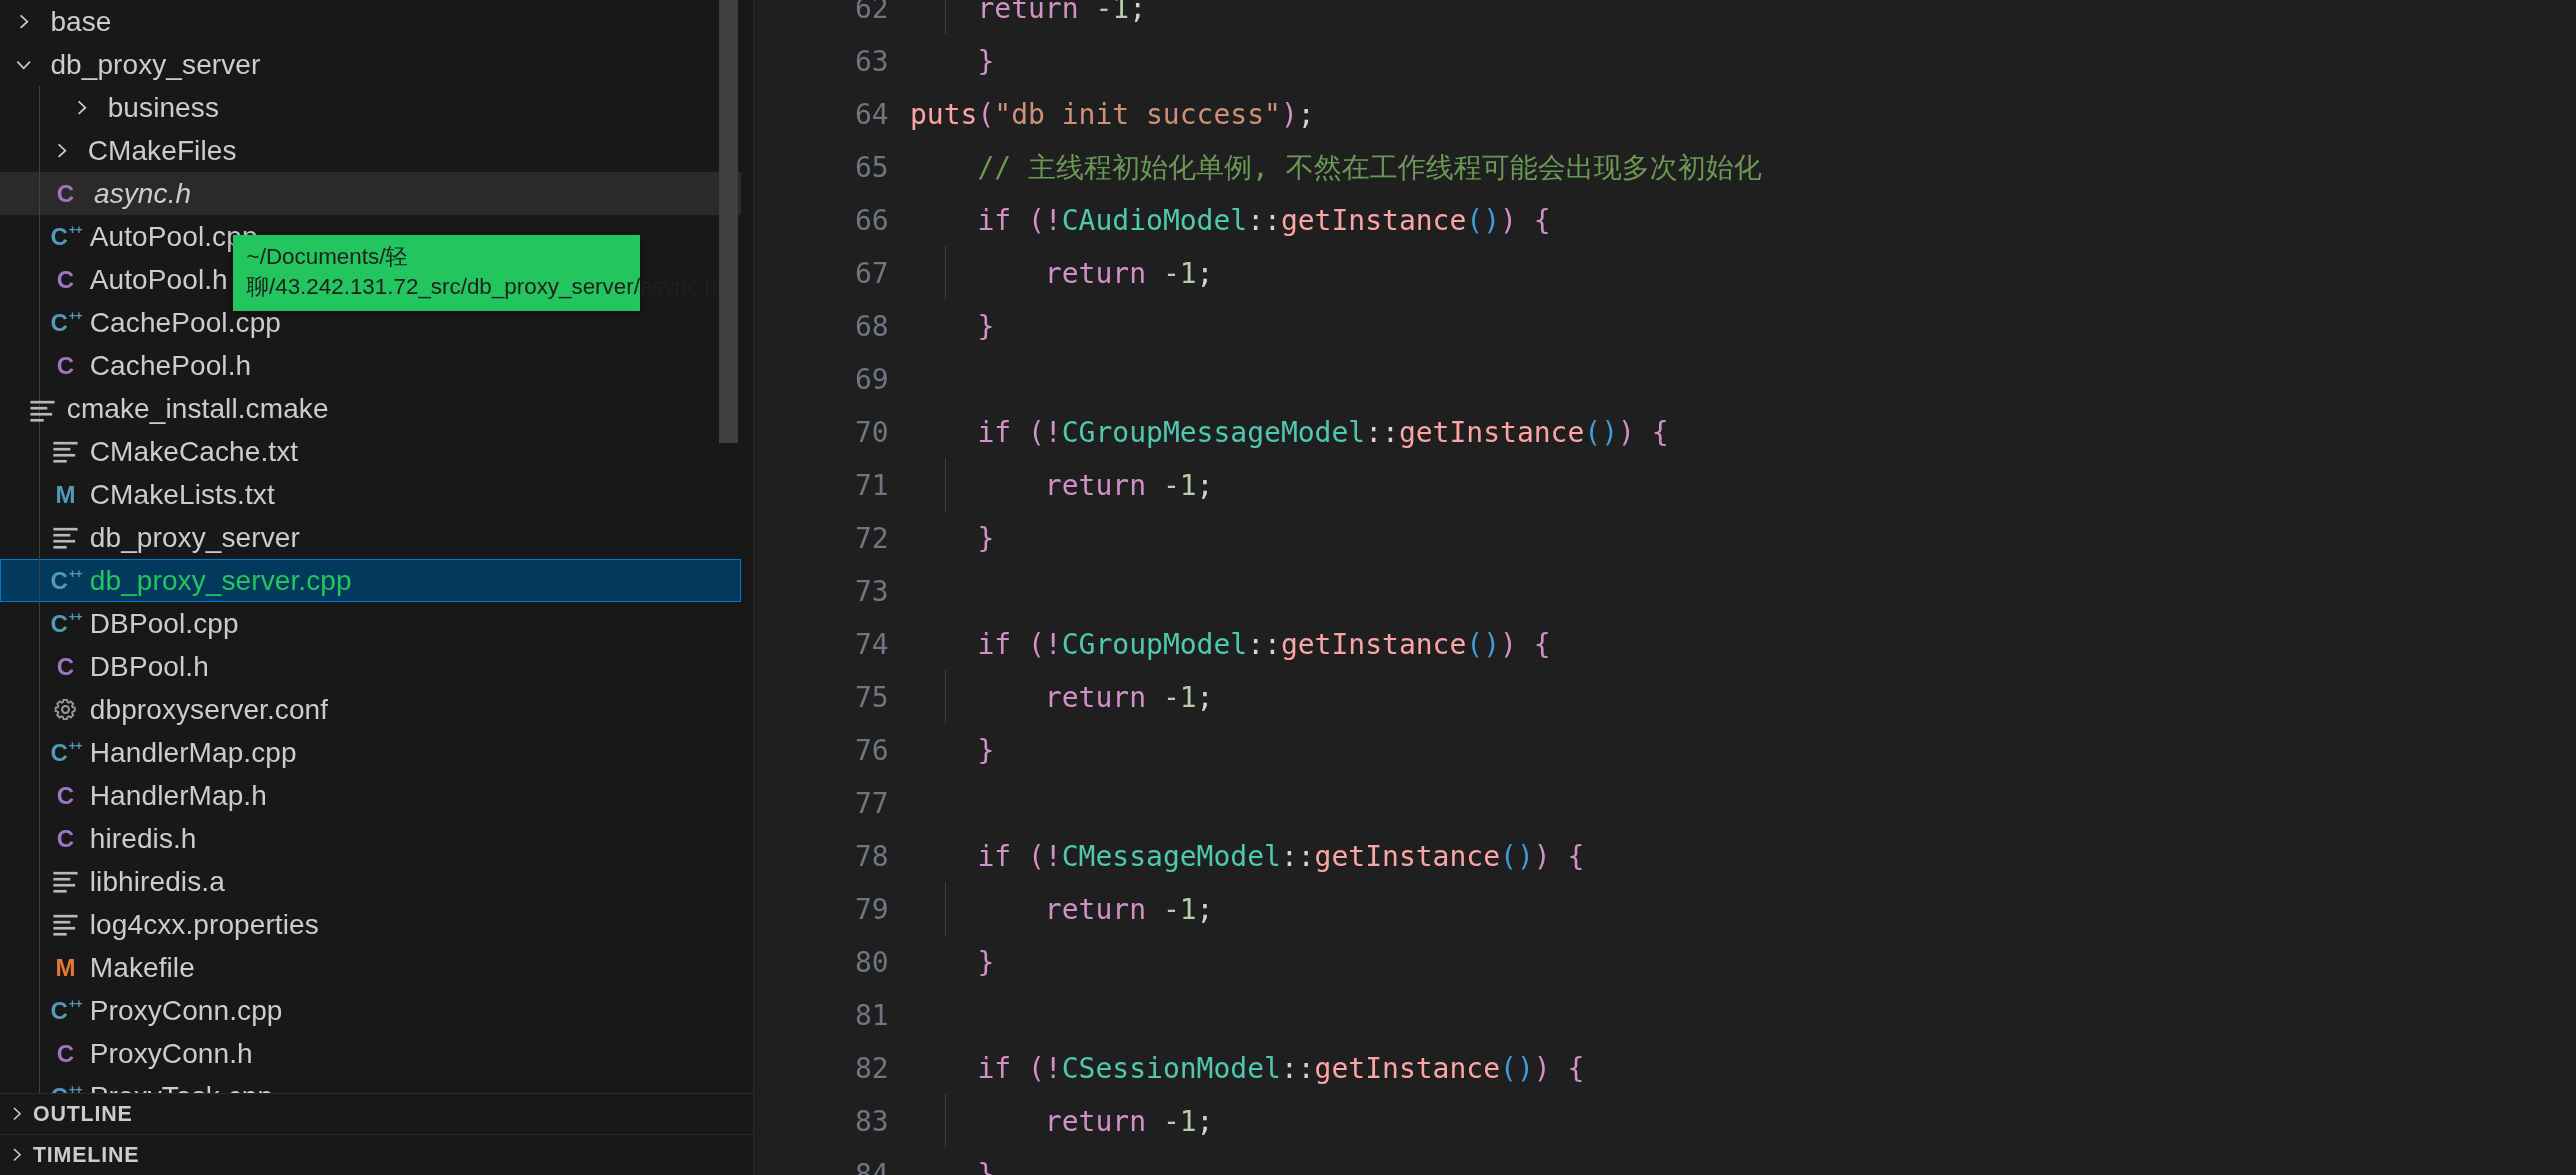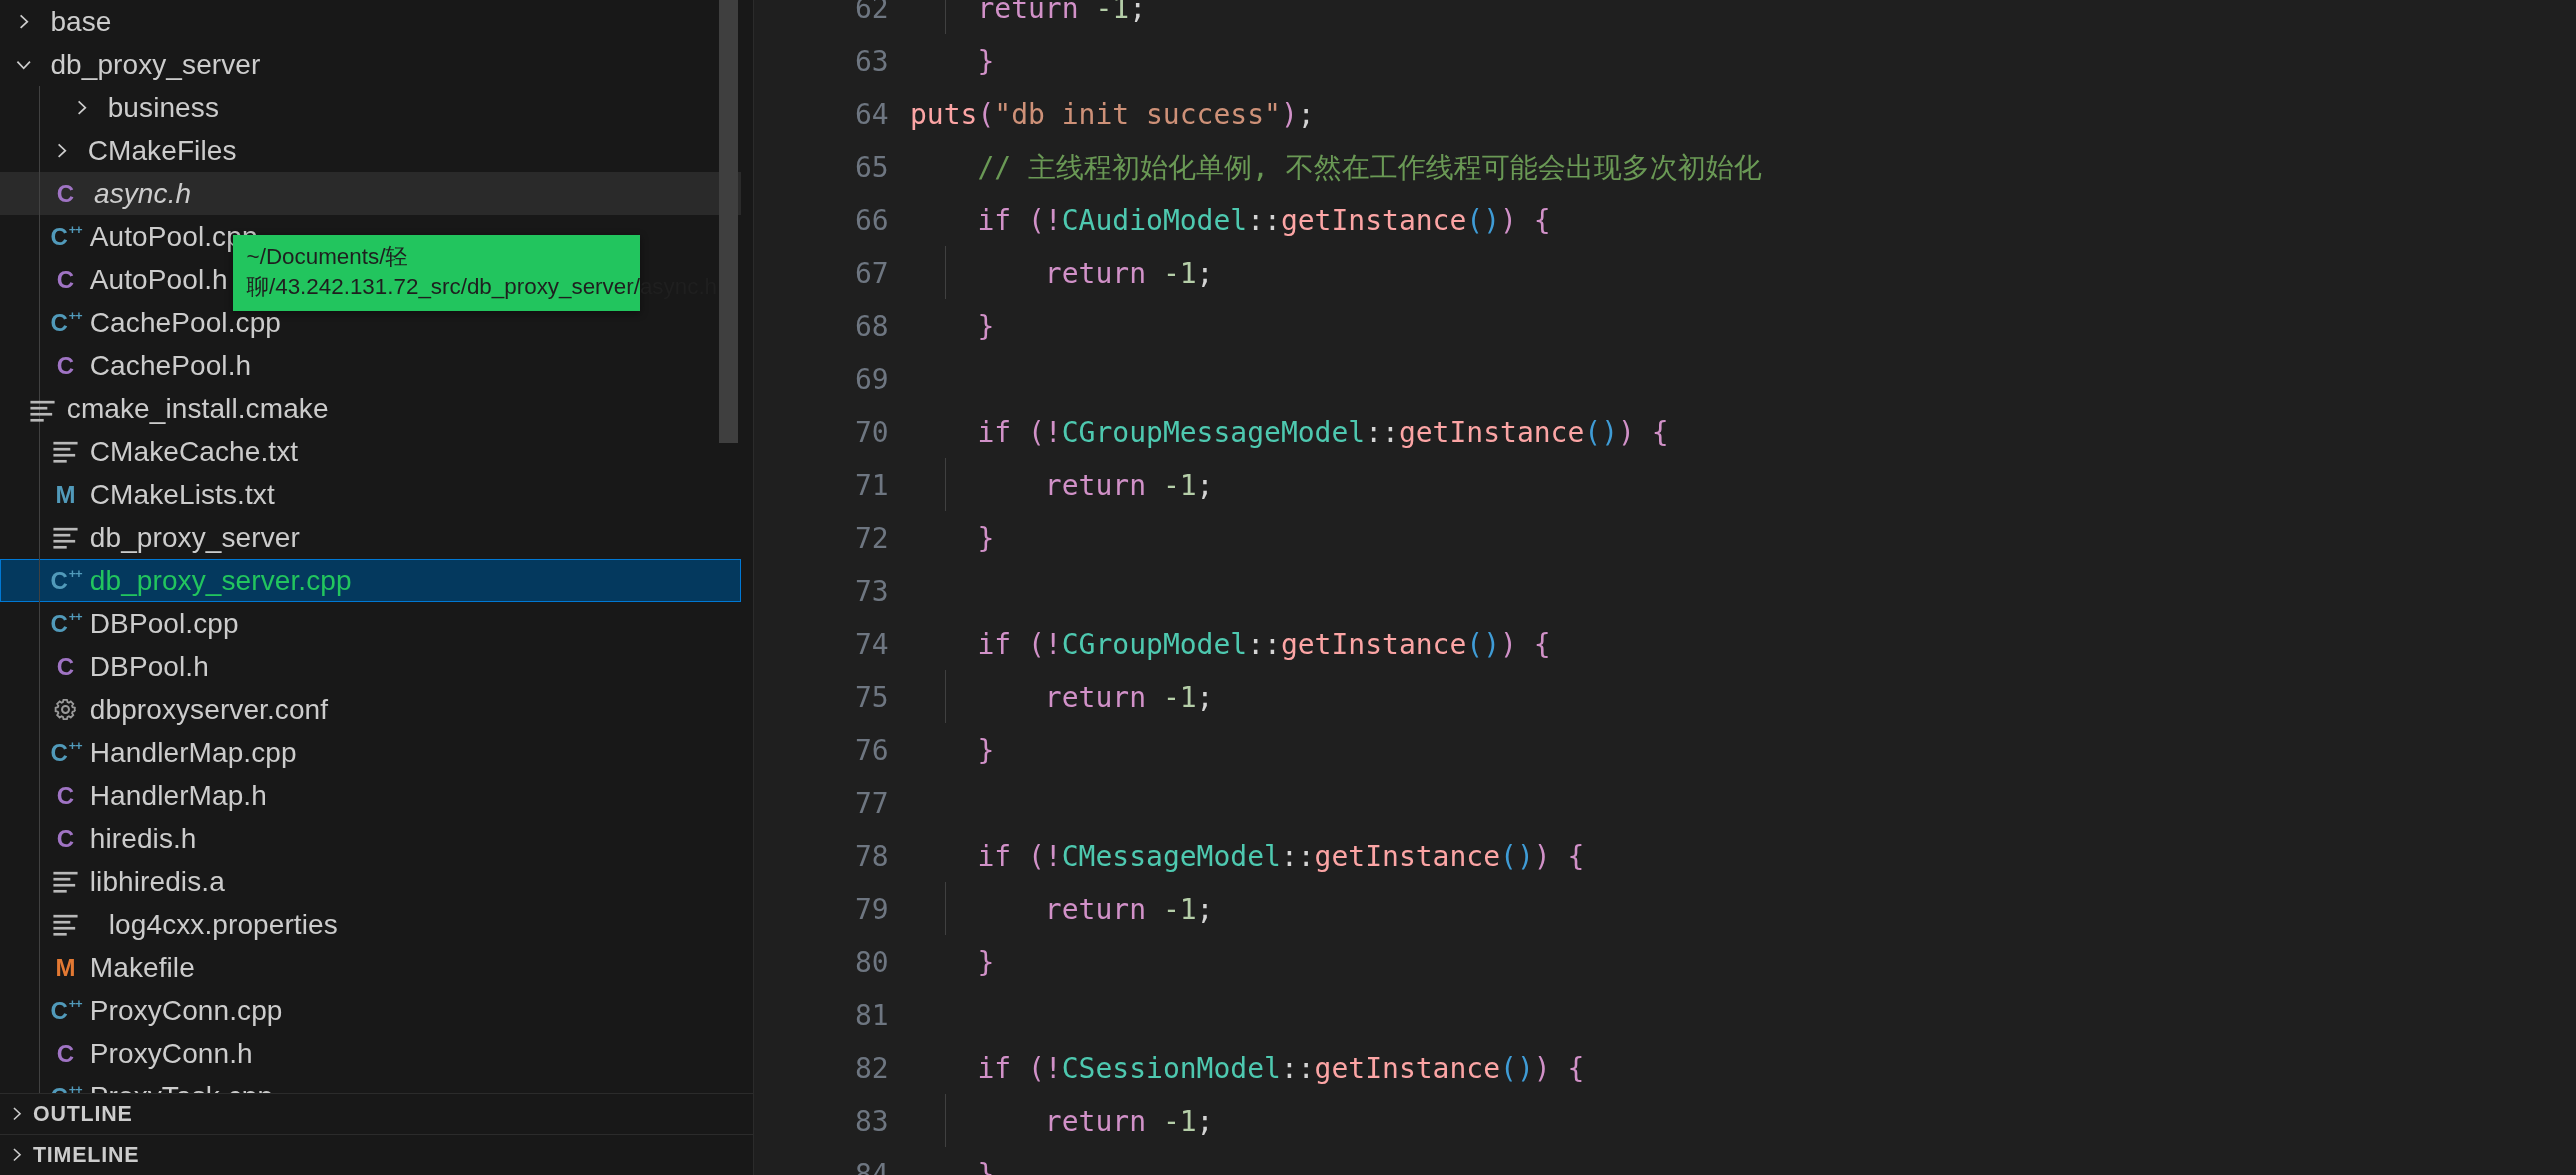--- a/index.html
+++ b/index.html
@@ -327,21 +327,21 @@
                 <rect x="2" y="7" width="14" height="2.2" fill="#b8b8b8"></rect>
                 <rect x="2" y="12" width="18" height="2.2" fill="#b8b8b8"></rect>
                 <rect x="2" y="17" width="11" height="2.2" fill="#b8b8b8"></rect>
               </svg>
             </span>
             <span class="label" style="margin-left: 5.8px;">libhiredis.a</span>
           </div>
         </div>
         <div class="row">
           <span class="guide"></span>
-          <div style="display: flex; align-items: center; padding-left: 47px; gap: 19px;">
+          <div style="display: flex; align-items: center; padding-left: 47px;">
             <span class="ficon">
               <svg class="lines-icon" viewBox="0 0 24 20">
                 <rect x="2" y="2" width="20" height="2.2" fill="#b8b8b8"></rect>
                 <rect x="2" y="7" width="14" height="2.2" fill="#b8b8b8"></rect>
                 <rect x="2" y="12" width="18" height="2.2" fill="#b8b8b8"></rect>
                 <rect x="2" y="17" width="11" height="2.2" fill="#b8b8b8"></rect>
               </svg>
             </span>
             <span class="label" style="margin-left: 5.8px;">log4cxx.properties</span>
           </div>

